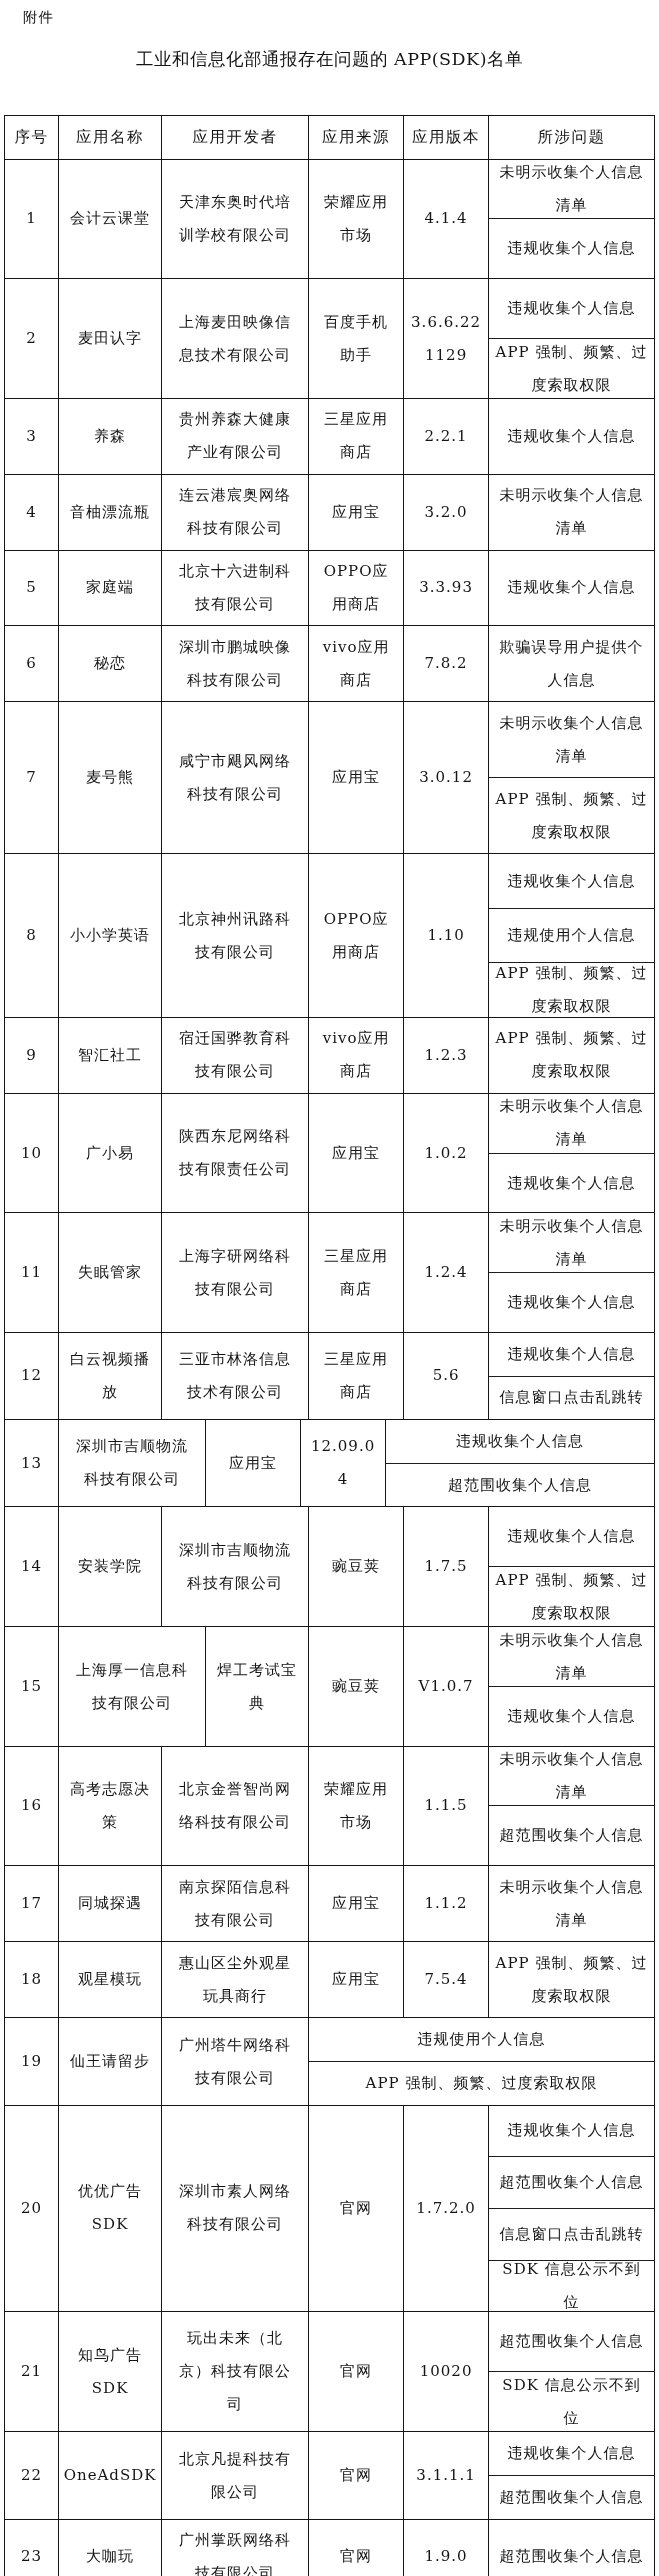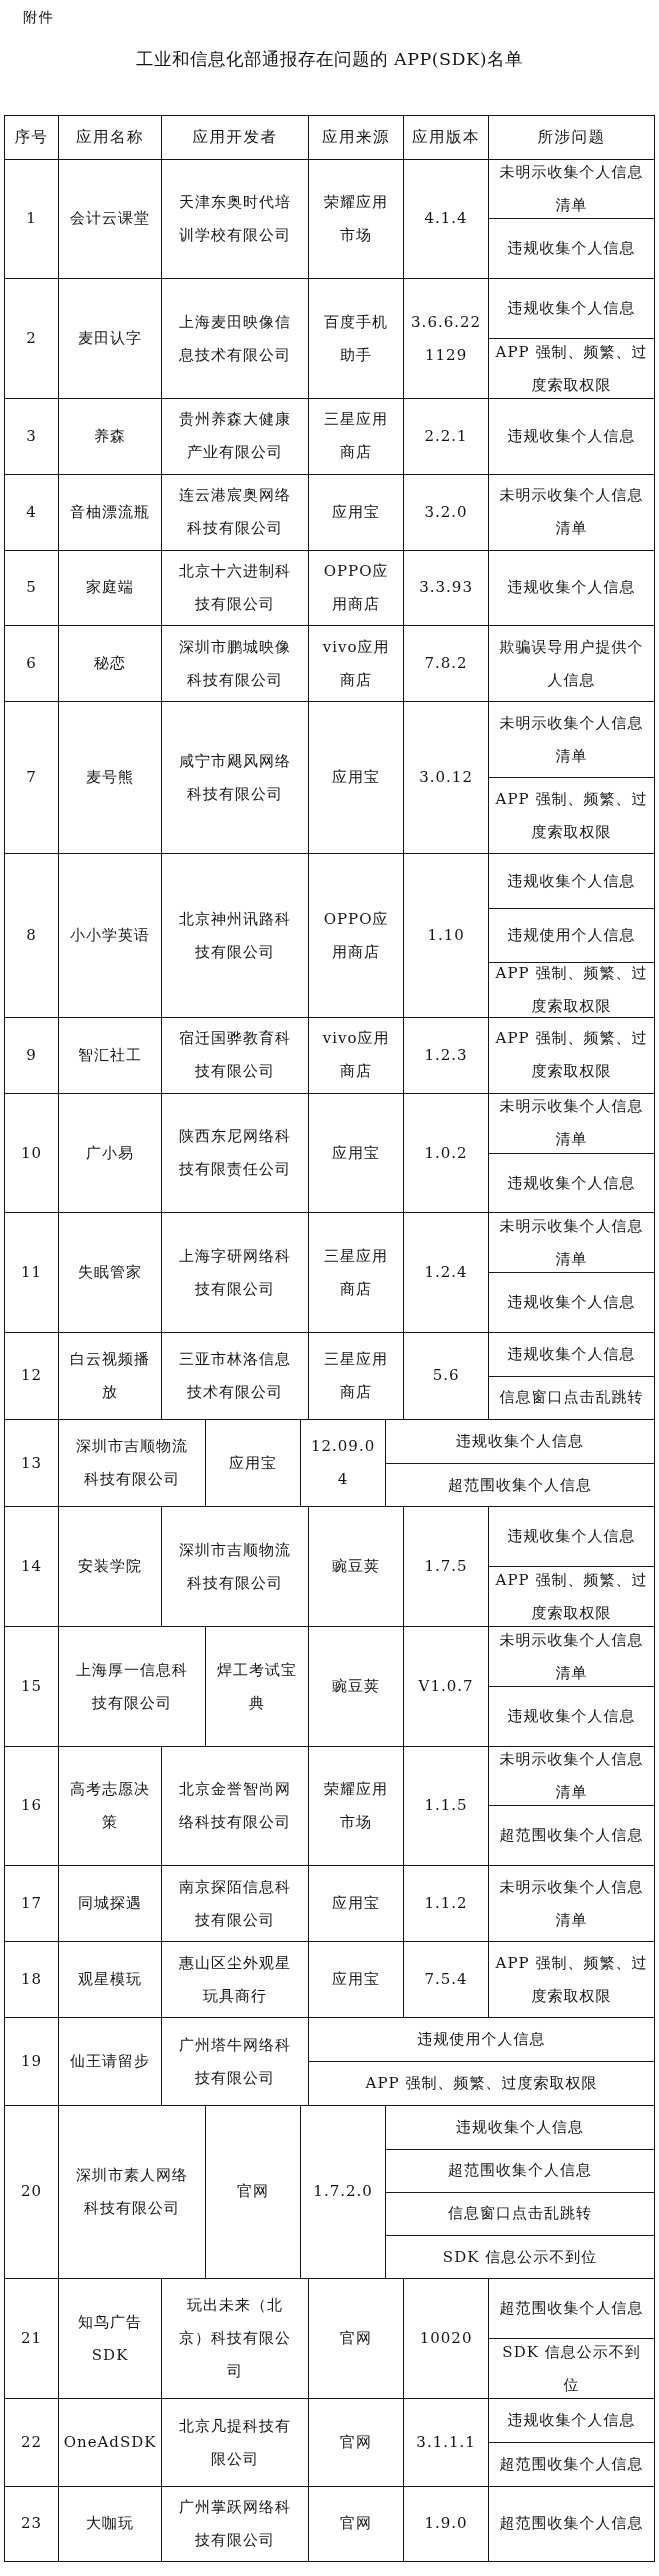--- a/index.html
+++ b/index.html
@@ -313,20 +313,21 @@
     <div class="c c-name">仙王请留步</div>
     <div class="c c-dev">广州塔牛网络科技有限公司</div>
     <div class="c c-iss">
             <div class="sub">违规使用个人信息</div>
             <div class="sub">APP 强制、频繁、过度索取权限</div>
           </div>
   </div>
 
   <div class="row">
     <div class="c c-idx">20</div>
+    <div class="c c-name">优优广告SDK</div>
     <div class="c c-dev">深圳市素人网络科技有限公司</div>
     <div class="c c-src">官网</div>
     <div class="c c-ver">1.7.2.0</div>
     <div class="c c-iss">
             <div class="sub">违规收集个人信息</div>
             <div class="sub">超范围收集个人信息</div>
             <div class="sub">信息窗口点击乱跳转</div>
             <div class="sub">SDK 信息公示不到位</div>
           </div>
   </div>

